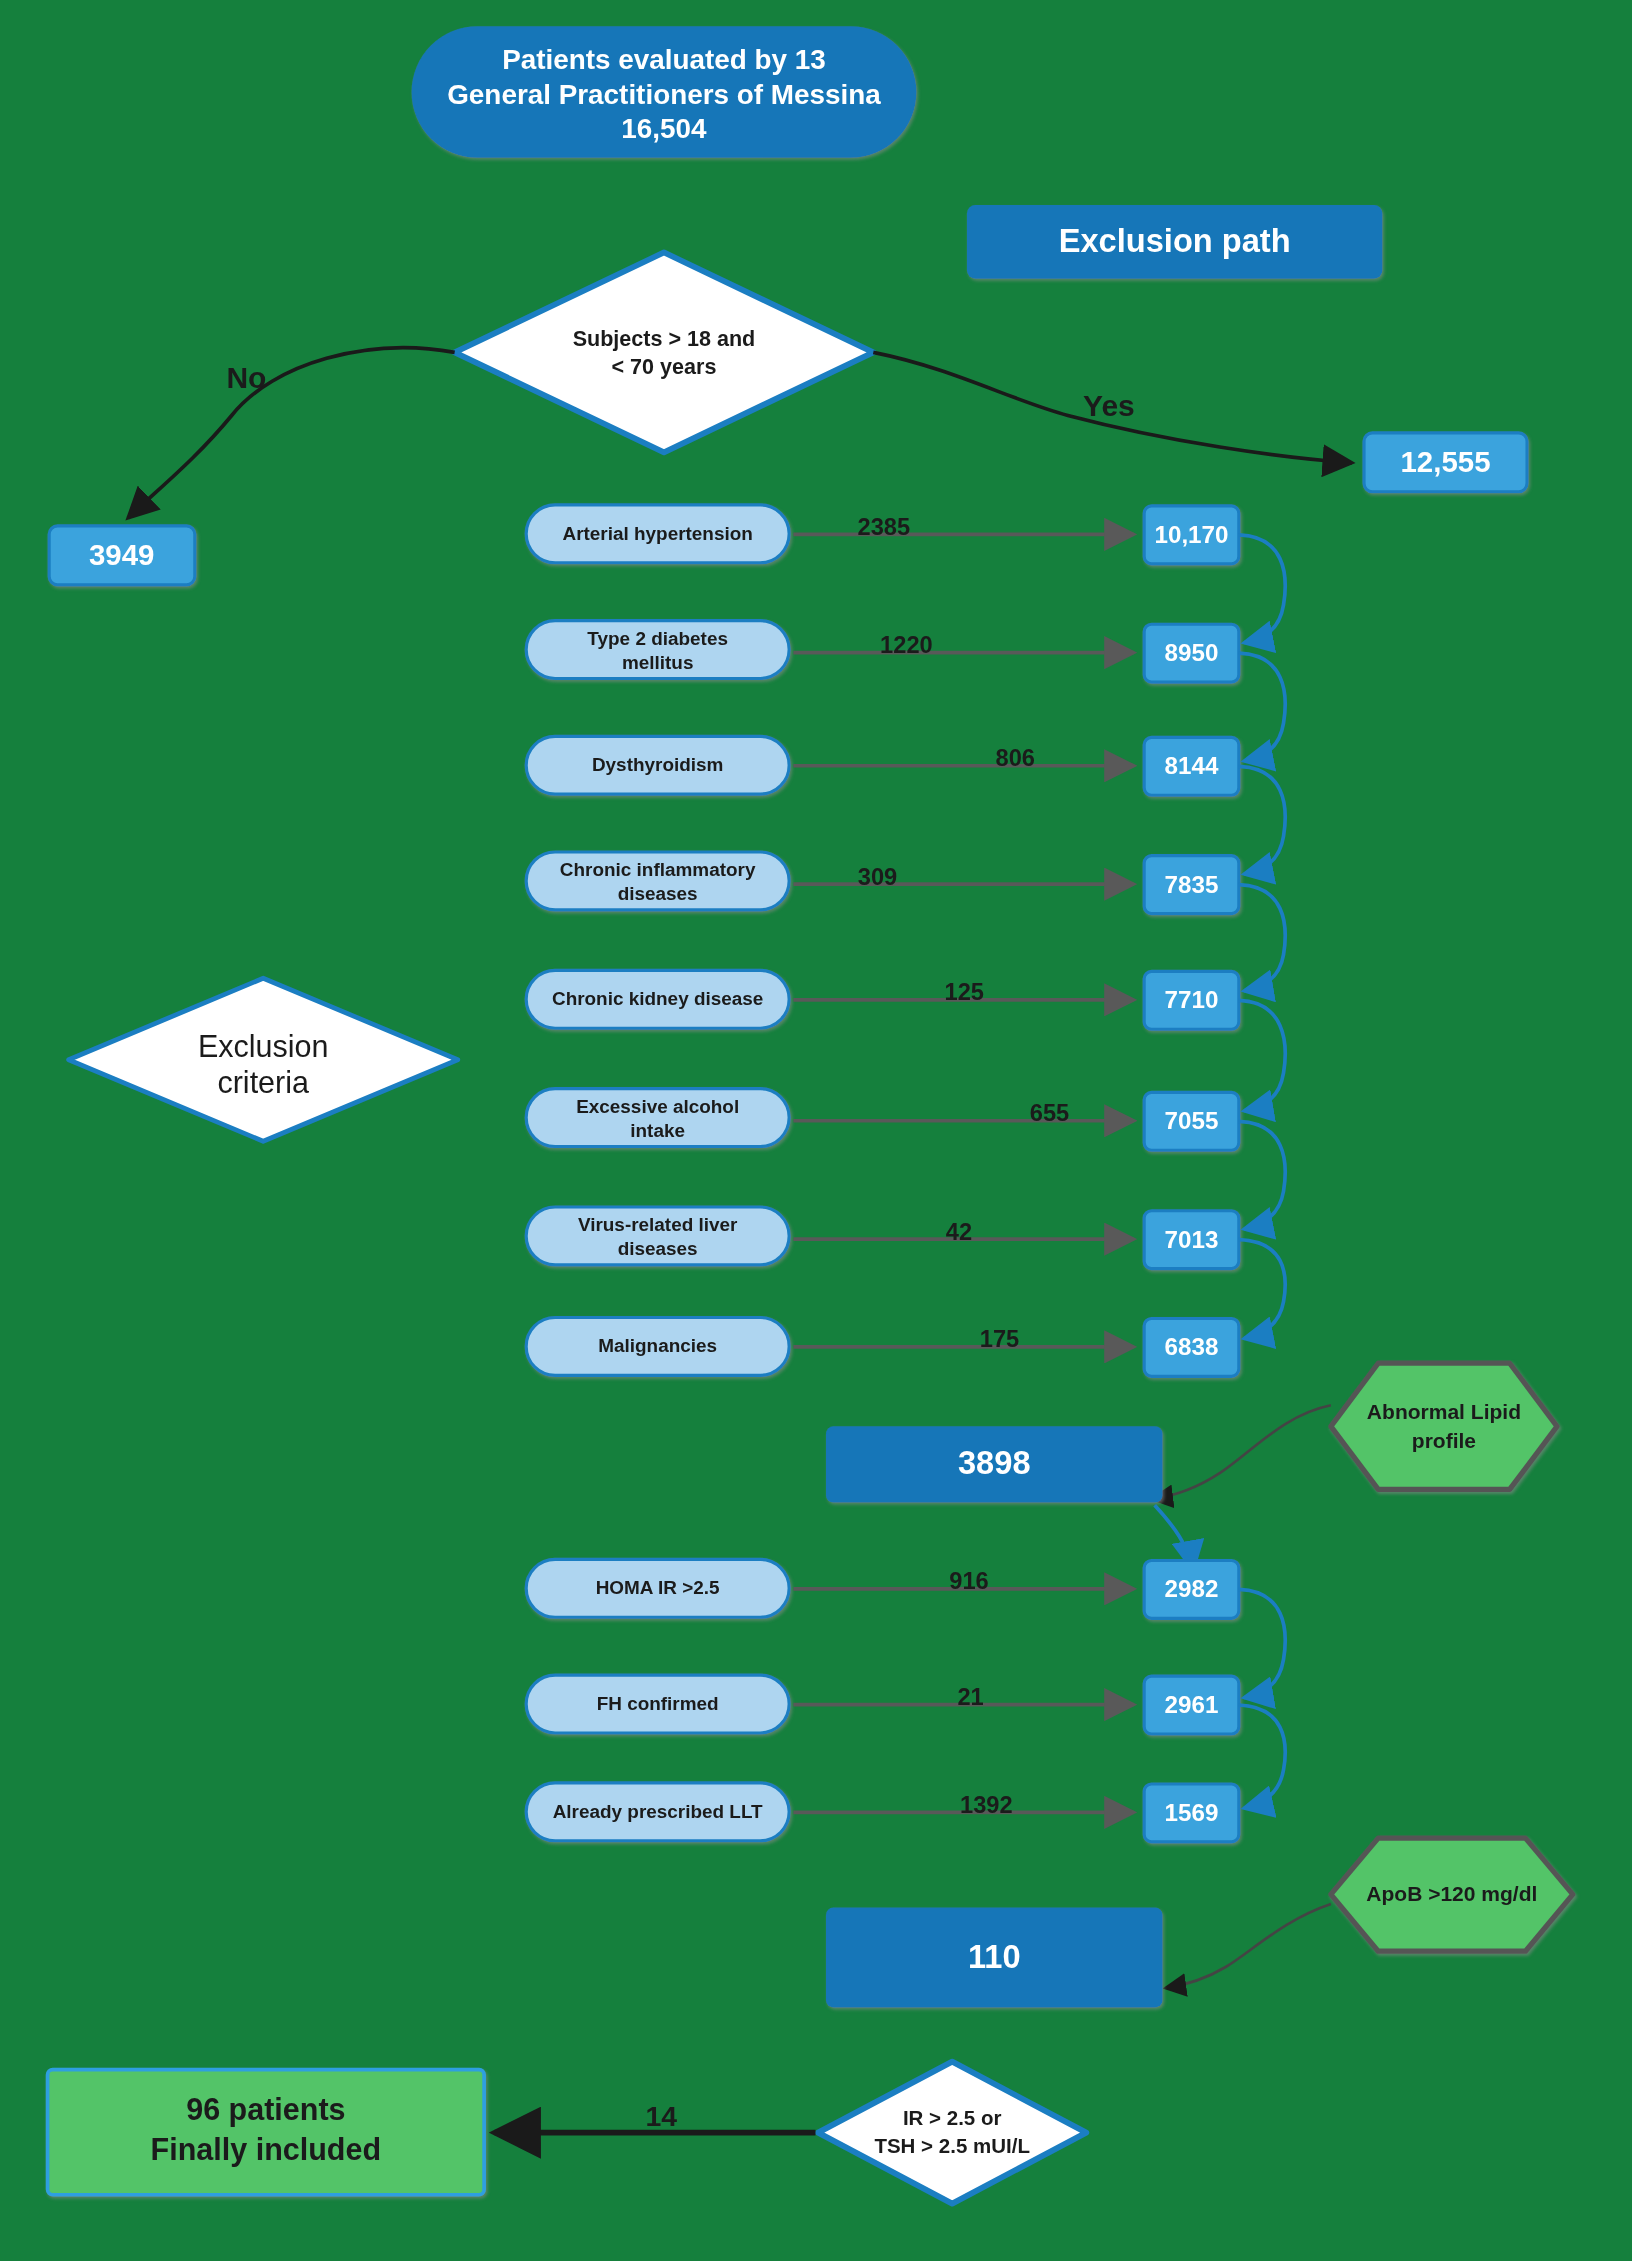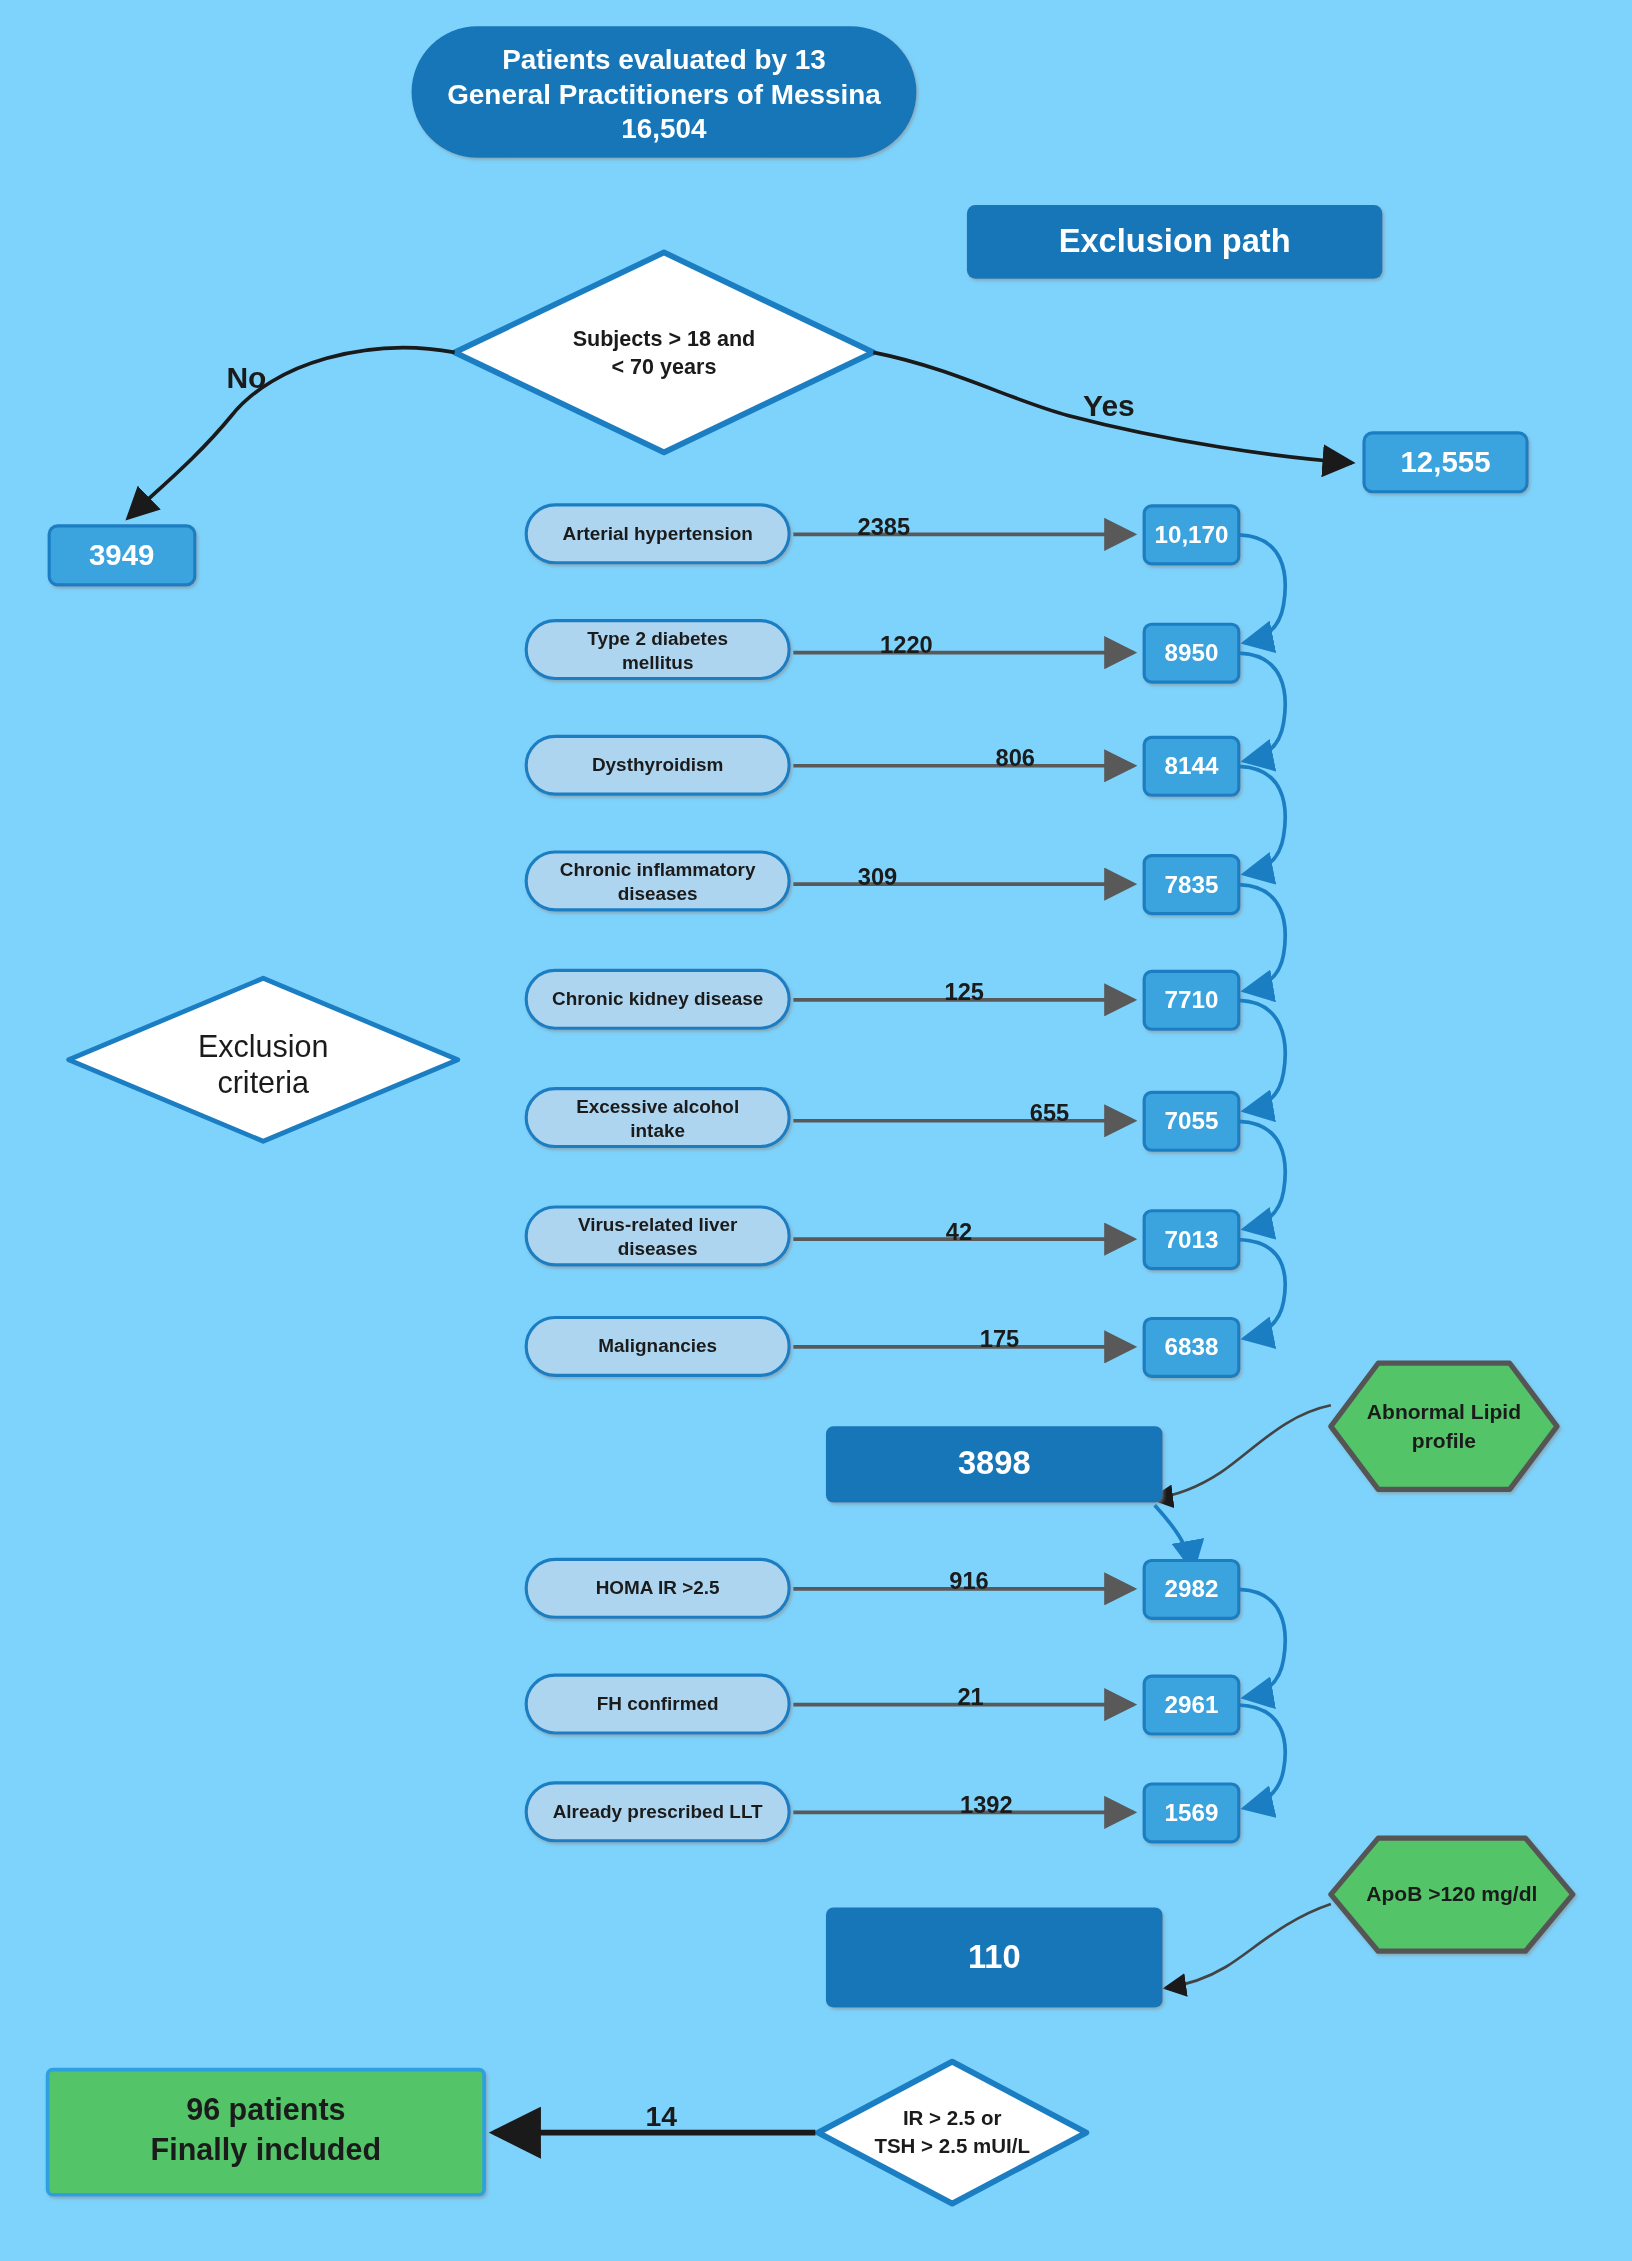--- a/index.html
+++ b/index.html
@@ -7,21 +7,21 @@
     padding: 0;
     background: #ffffff;
   }
   body {
     font-family: "Liberation Sans", sans-serif;
   }
   #flow-root {
     position: relative;
     width: 1633px;
     height: 2261px;
-    background: #7dd3fc;
+    background: #15803d;
     overflow: hidden;
   }
   svg.canvas {
     position: absolute;
     top: 0;
     left: 0;
     width: 1633px;
     height: 2261px;
   }
   text {

